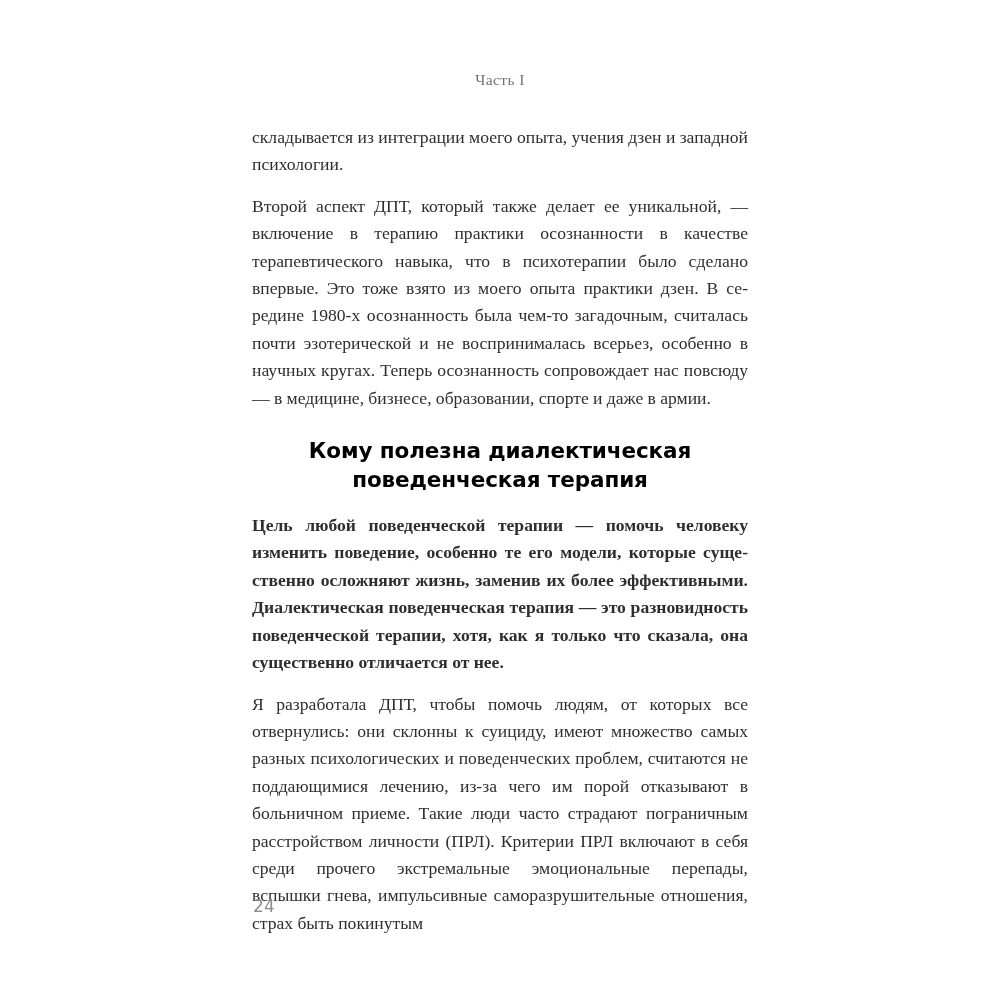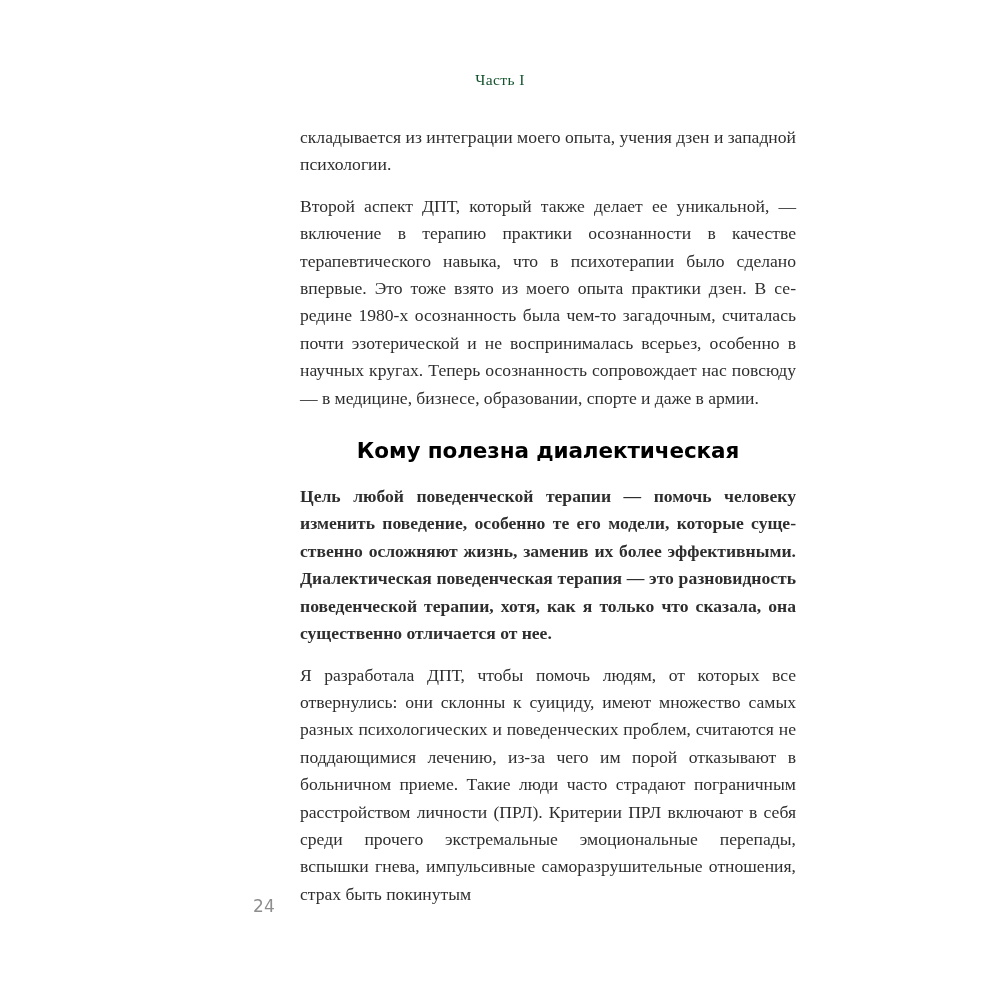--- a/index.html
+++ b/index.html
@@ -30,31 +30,30 @@
   
   .running-head {
     position: absolute;
     left: 0;
     top: 70px;
     width: 1000px;
     text-align: center;
     font-family: "Liberation Serif", "DejaVu Serif", serif;
     font-size: 15.5px;
     letter-spacing: 0.4px;
-    color: #14532d;
+    color: #737373;
     line-height: 20px;
   }
 
   
   .text-column {
     position: absolute;
     left: 252px;
     top: 124px;
     width: 496px;
-    margin-left: 48px;
   }
 
   p.body-text {
     margin: 0 0 14px 0;
     font-family: "Liberation Serif", "DejaVu Serif", serif;
     font-size: 17.6px;
     line-height: 27.4px;
     text-align: justify;
     text-align-last: left;
     color: #2e2e2e;
@@ -105,20 +104,21 @@
   <div class="running-head">Часть I</div>
 
   <div class="text-column">
 
     <p class="body-text p-intro">складывается из интеграции моего опыта, учения дзен и за­падной психологии.</p>
 
     <p class="body-text p-second">Второй аспект ДПТ, который также делает ее уникальной, — включение в терапию практики осознанности в качестве терапевтического навыка, что в психотерапии было сделано впервые. Это тоже взято из моего опыта практики дзен. В се­редине 1980-х осознанность была чем-то загадочным, счи­талась почти эзотерической и не воспринималась всерьез, особенно в научных кругах. Теперь осознанность сопрово­ждает нас повсюду — в медицине, бизнесе, образовании, спорте и даже в армии.</p>
 
     <h2 class="section-heading">
       <span class="hl">Кому полезна диалектическая</span>
+      <span class="hl">поведенческая терапия</span>
     </h2>
 
     <p class="body-text p-goal">Цель любой поведенческой терапии — помочь человеку изменить поведение, особенно те его модели, которые суще­ственно осложняют жизнь, заменив их более эффективными. Диалектическая поведенческая терапия — это разновид­ность поведенческой терапии, хотя, как я только что сказала, она существенно отличается от нее.</p>
 
     <p class="body-text p-dbt">Я разработала ДПТ, чтобы помочь людям, от которых все отвернулись: они склонны к суициду, имеют множество самых разных психологических и поведенческих проблем, считаются не поддающимися лечению, из-за чего им порой отказывают в больничном приеме. Такие люди часто стра­дают пограничным расстройством личности (ПРЛ). Кри­терии ПРЛ включают в себя среди прочего экстремальные эмоциональные перепады, вспышки гнева, импульсивные саморазрушительные отношения, страх быть покинутым</p>
 
   </div>
 
   <div class="folio">24</div>
 

